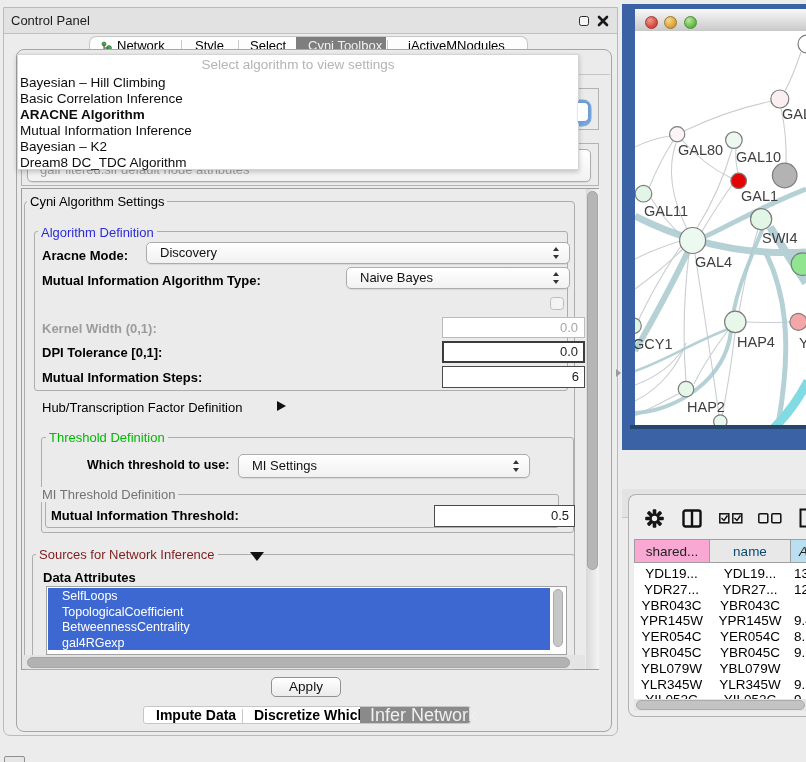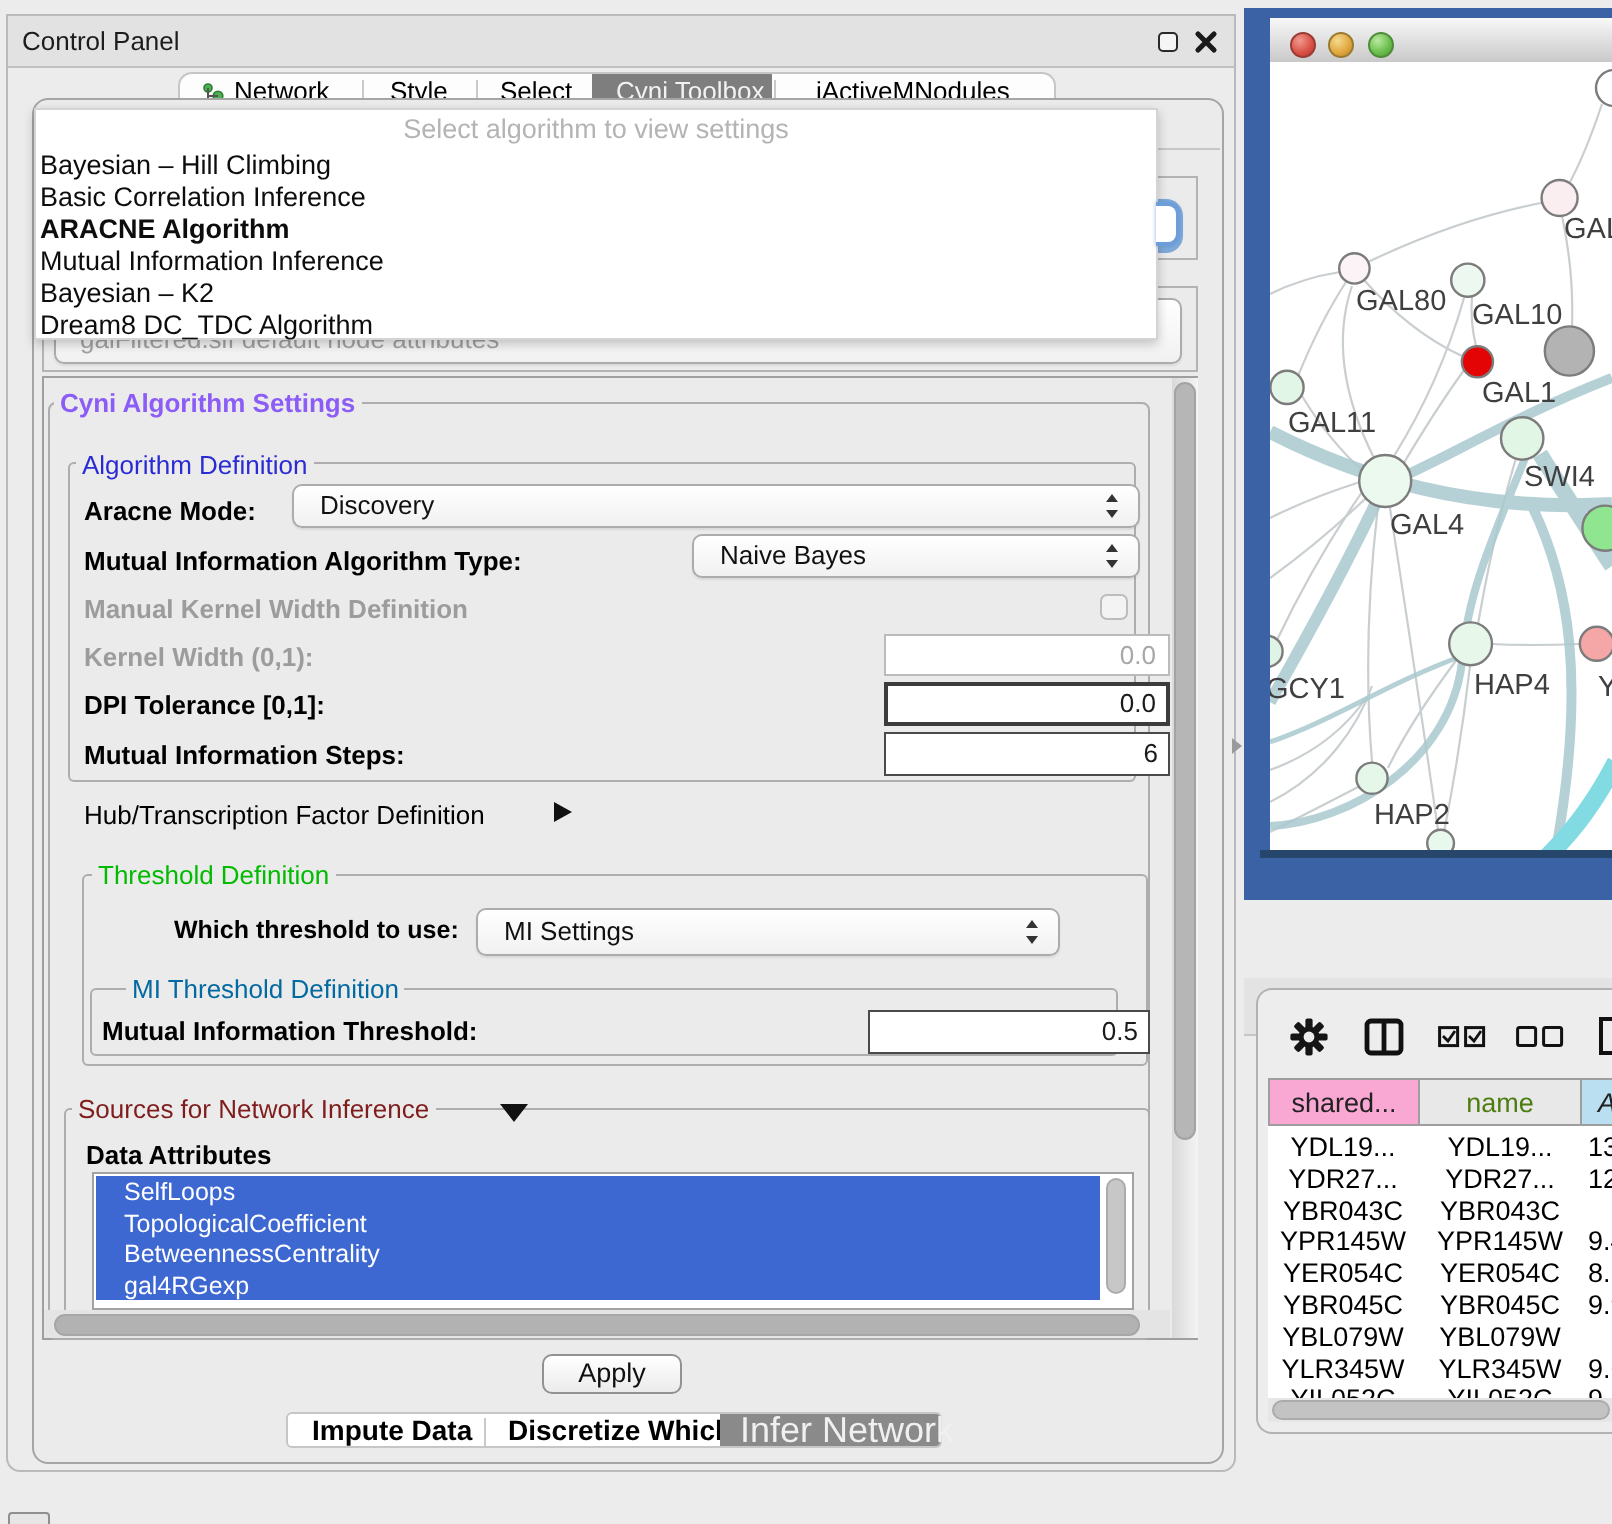--- a/index.html
+++ b/index.html
@@ -59,38 +59,37 @@
   <div class="ab combo" style="left:23px;top:141px;width:562px;height:31px;">
      <div class="ab" style="left:12px;top:5px;line-height:30px;font-size:13px;color:#a2a2a2;">galFiltered.sif default node attributes</div>
   </div>
 
   <div class="ab" style="left:17px;top:180px;width:578px;height:482px;border:1px solid #9f9f9f;box-sizing:border-box;background:#ebebeb;"></div>
 
   <div class="ab" style="left:581.5px;top:181px;width:13px;height:480px;background:linear-gradient(to right,#d9d9d9,#f4f4f4);"></div>
   <div class="ab" style="left:582.5px;top:183px;width:11px;height:379px;background:#b6b6b6;border:1px solid #a3a3a3;border-radius:6px;box-sizing:border-box;"></div>
 
   <div class="ab grp" style="left:20px;top:193px;width:551px;height:469px;border-radius:4px;"></div>
-  <div class="gt" style="left:23px;top:186px;color:#8b5cf6;font-weight:bold;">Cyni Algorithm Settings</div>
+  <div class="gt" style="left:23px;top:186px;color:#000000;">Cyni Algorithm Settings</div>
 
   <div class="ab grp" style="left:30px;top:223px;width:534px;height:160px;"></div>
   <div class="gt" style="left:34px;top:217px;color:#2b2bd5;">Algorithm Definition</div>
 
   <div class="ab lbl b" style="left:38px;top:240px;">Aracne Mode:</div>
   <div class="ab combo" style="left:142px;top:234px;width:422px;height:20px;">
       <span class="tx">Discovery</span>
       <span class="stp"></span>
     </div>
 
   <div class="ab lbl b" style="left:38px;top:265px;">Mutual Information Algorithm Type:</div>
   <div class="ab combo" style="left:342px;top:259px;width:222px;height:20px;">
       <span class="tx">Naive Bayes</span>
       <span class="stp"></span>
     </div>
 
-  <div class="ab lbl b dis" style="left:38px;top:289px;">Manual Kernel Width Definition</div>
   <div class="ab" style="left:546px;top:289px;width:14px;height:13px;border:1px solid #bcbcbc;border-radius:3.5px;background:#f3f3f3;box-sizing:border-box;"></div>
 
   <div class="ab lbl b dis" style="left:38px;top:313px;">Kernel Width (0,1):</div>
   <div class="ab fld" style="left:422px;top:309px;width:143px;height:21px;border:1px solid #bbbbbb;box-sizing:border-box;line-height:19px;color:#a8a8a8;padding-right:6px;">0.0</div>
 
   <div class="ab lbl b" style="left:38px;top:337px;">DPI Tolerance [0,1]:</div>
   <div class="ab fld" style="left:422px;top:333px;width:143px;height:22px;border:2px solid #3c3c3c;box-sizing:border-box;line-height:18px;padding-right:5px;">0.0</div>
 
   <div class="ab lbl b" style="left:38px;top:362px;">Mutual Information Steps:</div>
   <div class="ab fld" style="left:422px;top:358px;width:143px;height:22px;border:1.5px solid #4a4a4a;box-sizing:border-box;line-height:19px;padding-right:5px;">6</div>
@@ -101,21 +100,21 @@
   <div class="ab grp" style="left:37px;top:429px;width:533px;height:96px;"></div>
   <div class="gt" style="left:42px;top:422px;color:#00bb00;">Threshold Definition</div>
 
   <div class="ab lbl b" style="left:83px;top:450px;font-size:12.5px;">Which threshold to use:</div>
   <div class="ab combo" style="left:234px;top:446px;width:290px;height:22px;">
       <span class="tx" style="line-height:22px;">MI Settings</span>
       <span class="stp"></span>
     </div>
 
   <div class="ab grp" style="left:41px;top:486px;width:514px;height:34px;"></div>
-  <div class="gt" style="left:59px;top:479px;color:#0369a1;">MI Threshold Definition</div>
+  <div class="gt" style="left:35px;top:479px;color:#737373;">MI Threshold Definition</div>
   <div class="ab lbl b" style="left:47px;top:500px;">Mutual Information Threshold:</div>
   <div class="ab fld" style="left:414px;top:497px;width:141px;height:22px;border:1.5px solid #4a4a4a;box-sizing:border-box;line-height:19px;padding-right:5px;">0.5</div>
 
   <div class="ab grp" style="left:28px;top:546px;width:543px;height:116px;"></div>
   <div class="gt" style="left:32px;top:539px;color:#7f1d1d;">Sources for Network Inference</div>
   <div class="ab" style="left:246px;top:544px;width:0;height:0;border-left:7px solid transparent;border-right:7px solid transparent;border-top:9px solid #111;"></div>
 
   <div class="ab lbl b" style="left:39px;top:562px;">Data Attributes</div>
 
   <div class="ab" style="left:42px;top:578px;width:521px;height:69px;background:#fff;border:1px solid #a2a2a2;box-sizing:border-box;">
@@ -272,21 +271,21 @@
     <rect x="0.8" y="0.8" width="9" height="9" rx="1" fill="none" stroke="#111" stroke-width="1.5"></rect>
     <rect x="13.8" y="0.8" width="9" height="9" rx="1" fill="none" stroke="#111" stroke-width="1.5"></rect>
   </svg>
   <svg class="ab" style="left:170px;top:13px;" width="16" height="20" viewBox="0 0 16 20">
     <path d="M1.5 1.5 L9 1.5 L14 6.5 L14 18.5 L1.5 18.5 Z" fill="none" stroke="#111" stroke-width="2"></path>
   </svg>
 
   <div class="ab" style="left:5px;top:44px;width:173px;height:160px;background:#fff;overflow:hidden;">
 
     <div class="ab" style="left:0;top:0;width:75px;height:24px;background:#f9a8d4;border:1px solid #9e9e9e;border-right:none;box-sizing:border-box;text-align:center;line-height:23px;font-size:13.5px;color:#222;">shared...</div>
-    <div class="ab" style="left:75px;top:0;width:82px;height:24px;background:#e8e8e8;border:1px solid #9e9e9e;box-sizing:border-box;text-align:center;line-height:23px;font-size:13.5px;color:#4d7c0f;">name</div>
+    <div class="ab" style="left:75px;top:0;width:82px;height:24px;background:#e8e8e8;border:1px solid #9e9e9e;box-sizing:border-box;text-align:center;line-height:23px;font-size:13.5px;color:#0c4a6e;">name</div>
     <div class="ab" style="left:157px;top:0;width:20px;height:24px;background:#b9dff0;border:1px solid #9e9e9e;border-left:none;box-sizing:border-box;font-style:italic;font-size:13.5px;line-height:23px;padding-left:8px;color:#222;">A</div>
 
     <div class="ab" style="left:0;top:27px;width:75px;font-size:13.5px;color:#000;text-align:center;line-height:15.8px;white-space:pre;">YDL19...
 YDR27...
 YBR043C
 YPR145W
 YER054C
 YBR045C
 YBL079W
 YLR345W

